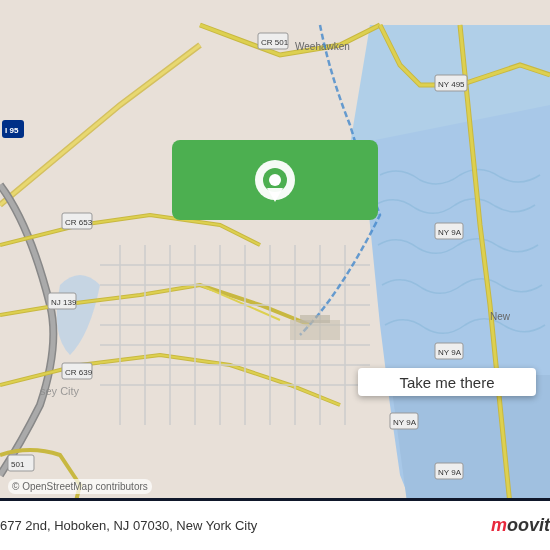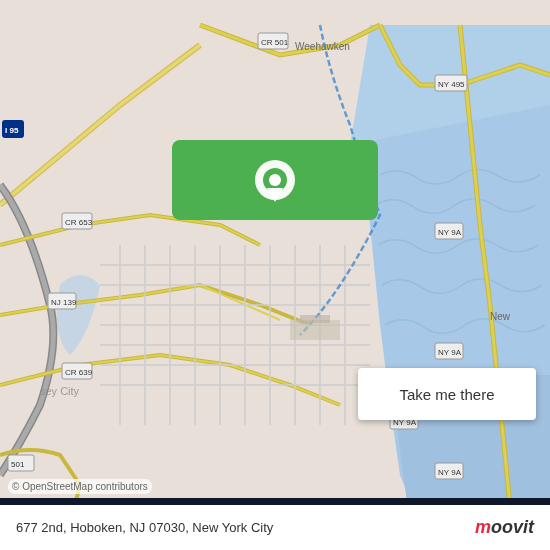--- a/index.html
+++ b/index.html
@@ -25,25 +25,25 @@
       position: absolute;
       top: 0; left: 0;
       width: 100%; height: 100%;
     }
 
     
     #bottom-bar {
       position: absolute;
       bottom: 0; left: 0; right: 0;
       background: white;
-      padding: 10px 16px;
+      padding: 10px 0;
       display: flex;
       align-items: center;
       justify-content: space-between;
-      border-top: 7px solid #0f172a;
+      border-top: 3px solid #0f172a;
       height: 52px;
     }
 
     #address-text {
       font-size: 13px;
       color: #333;
       font-weight: 400;
     }
 
     #moovit-logo {
@@ -58,21 +58,21 @@
       color: #333;
       font-style: italic;
     }
 
     
     #take-me-there-btn {
       position: absolute;
       top: 228px;
       left: 186px;
       width: 178px;
-      height: 52px;
+      height: 28px;
       background: white;
       border: none;
       border-radius: 4px;
       font-size: 15px;
       font-weight: 500;
       color: #333;
       cursor: pointer;
       display: flex;
       align-items: center;
       justify-content: center;

